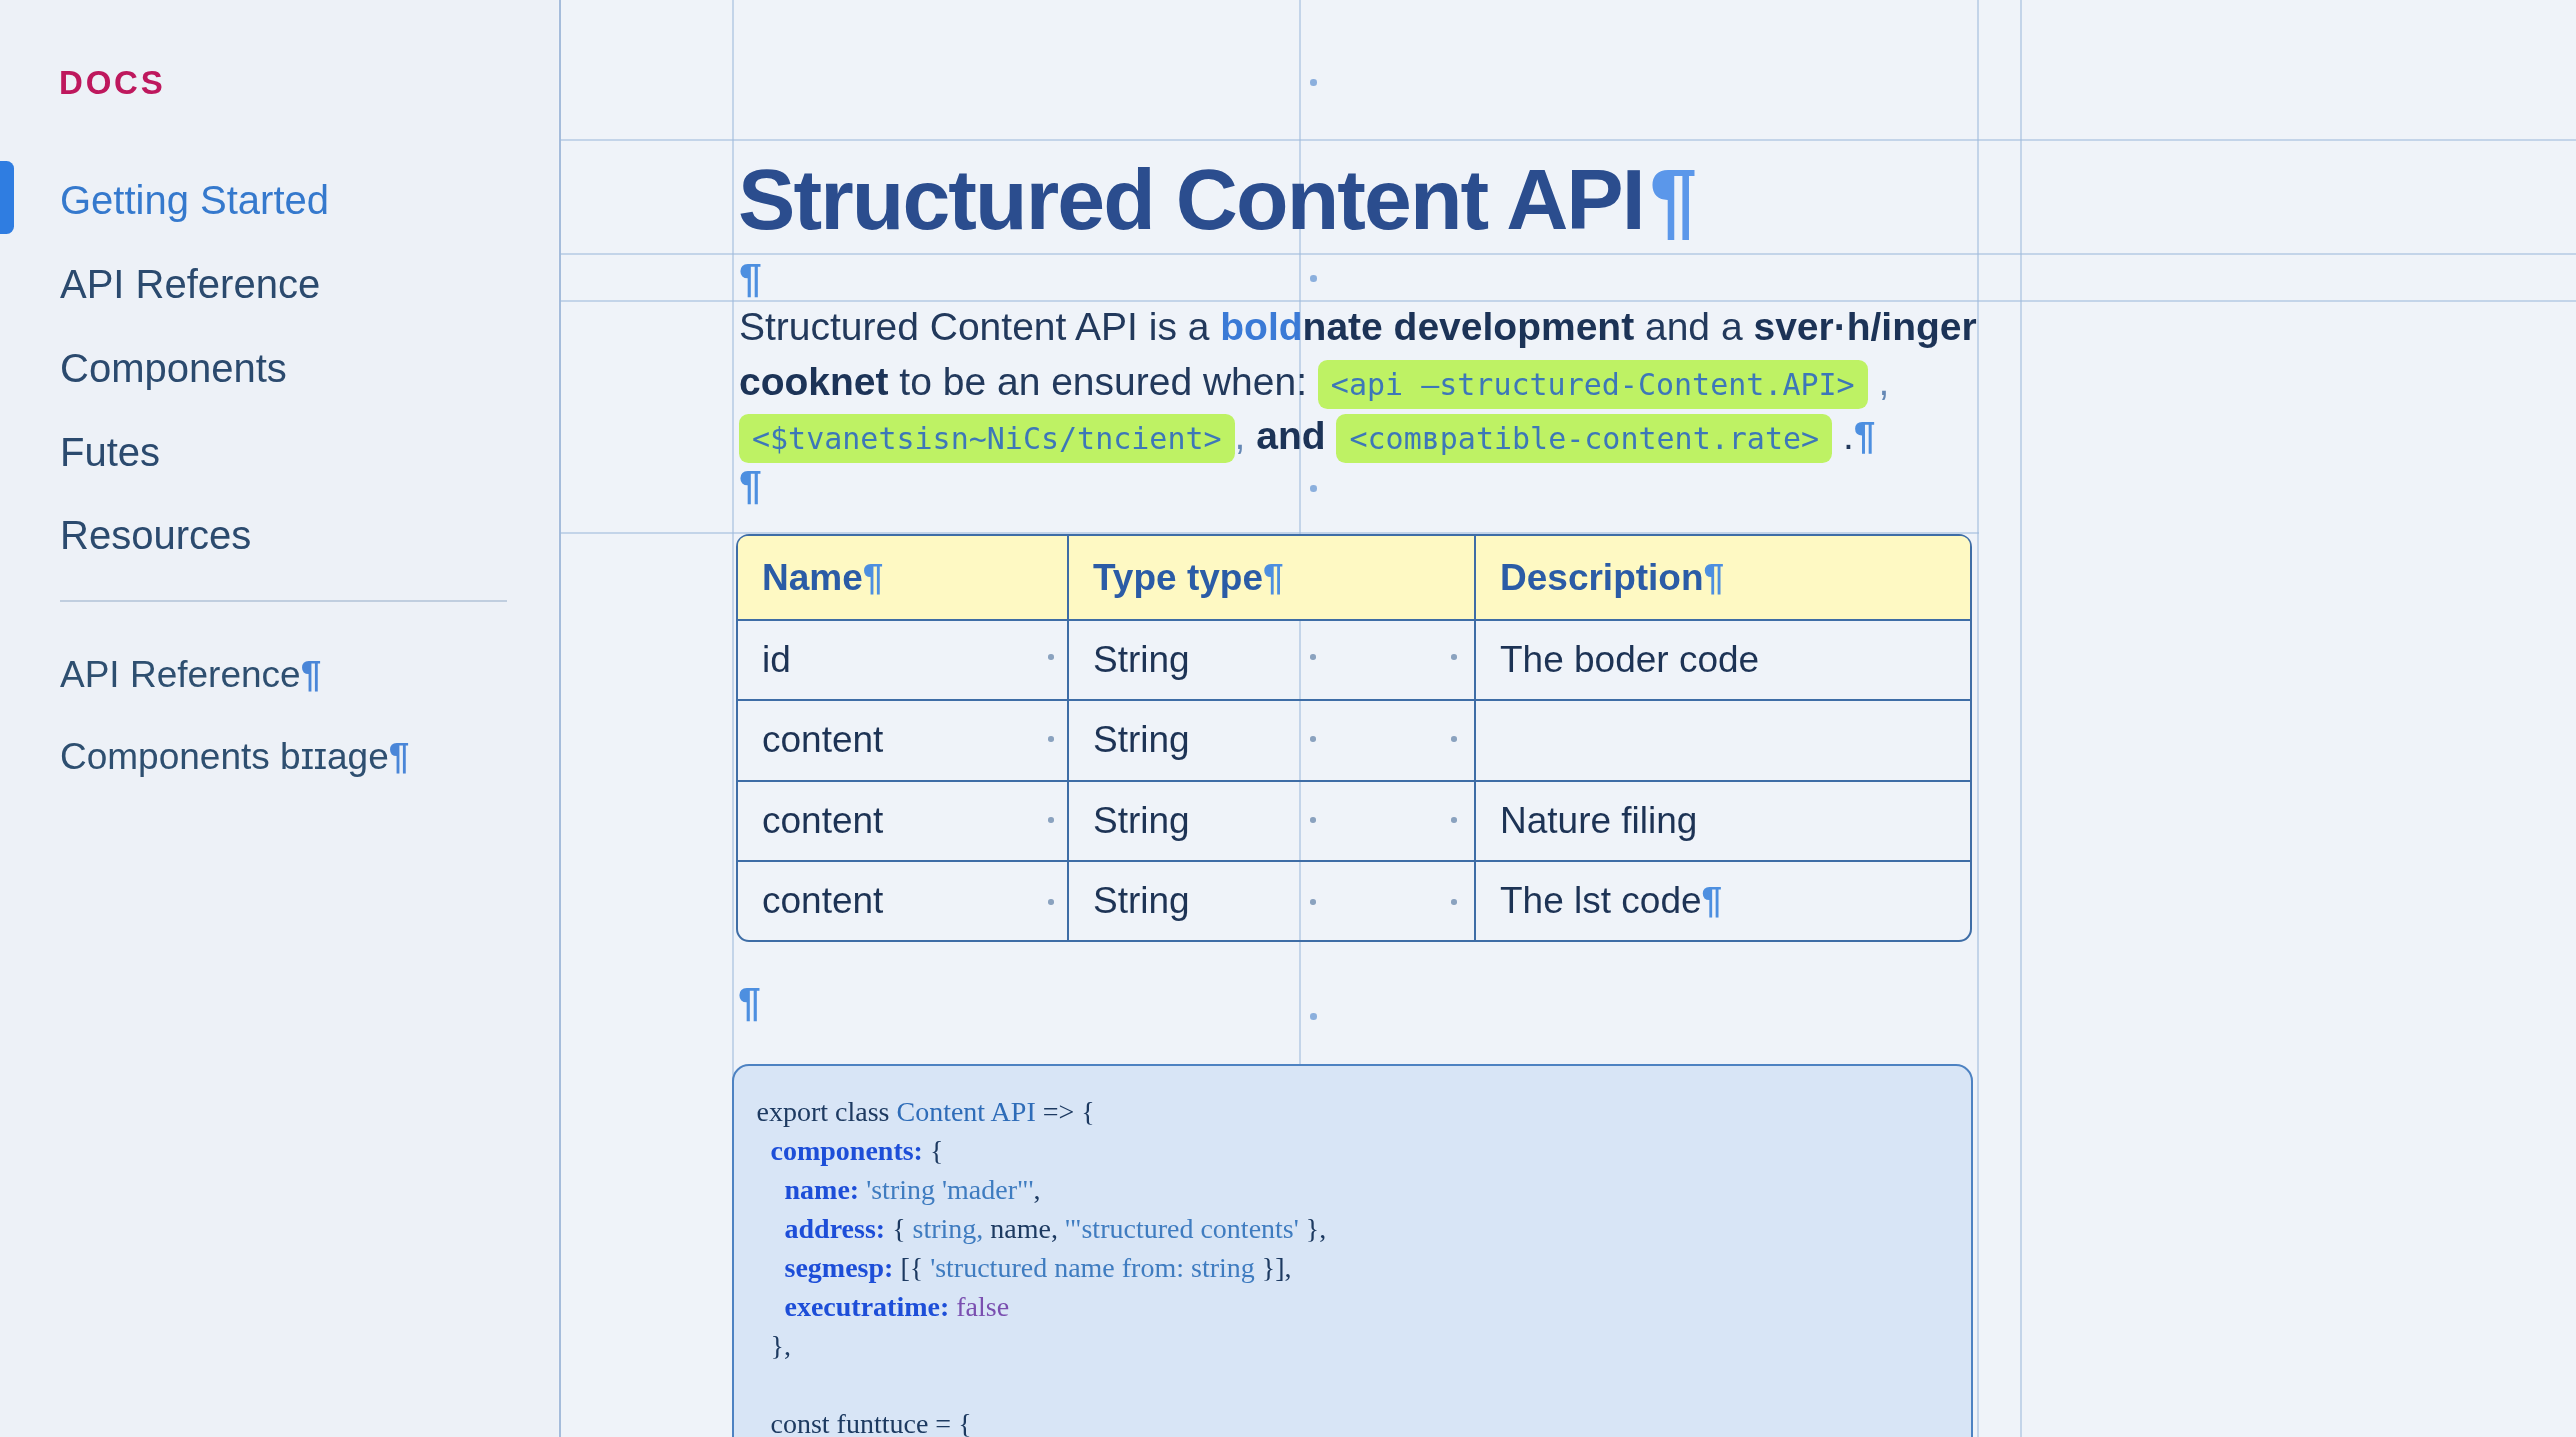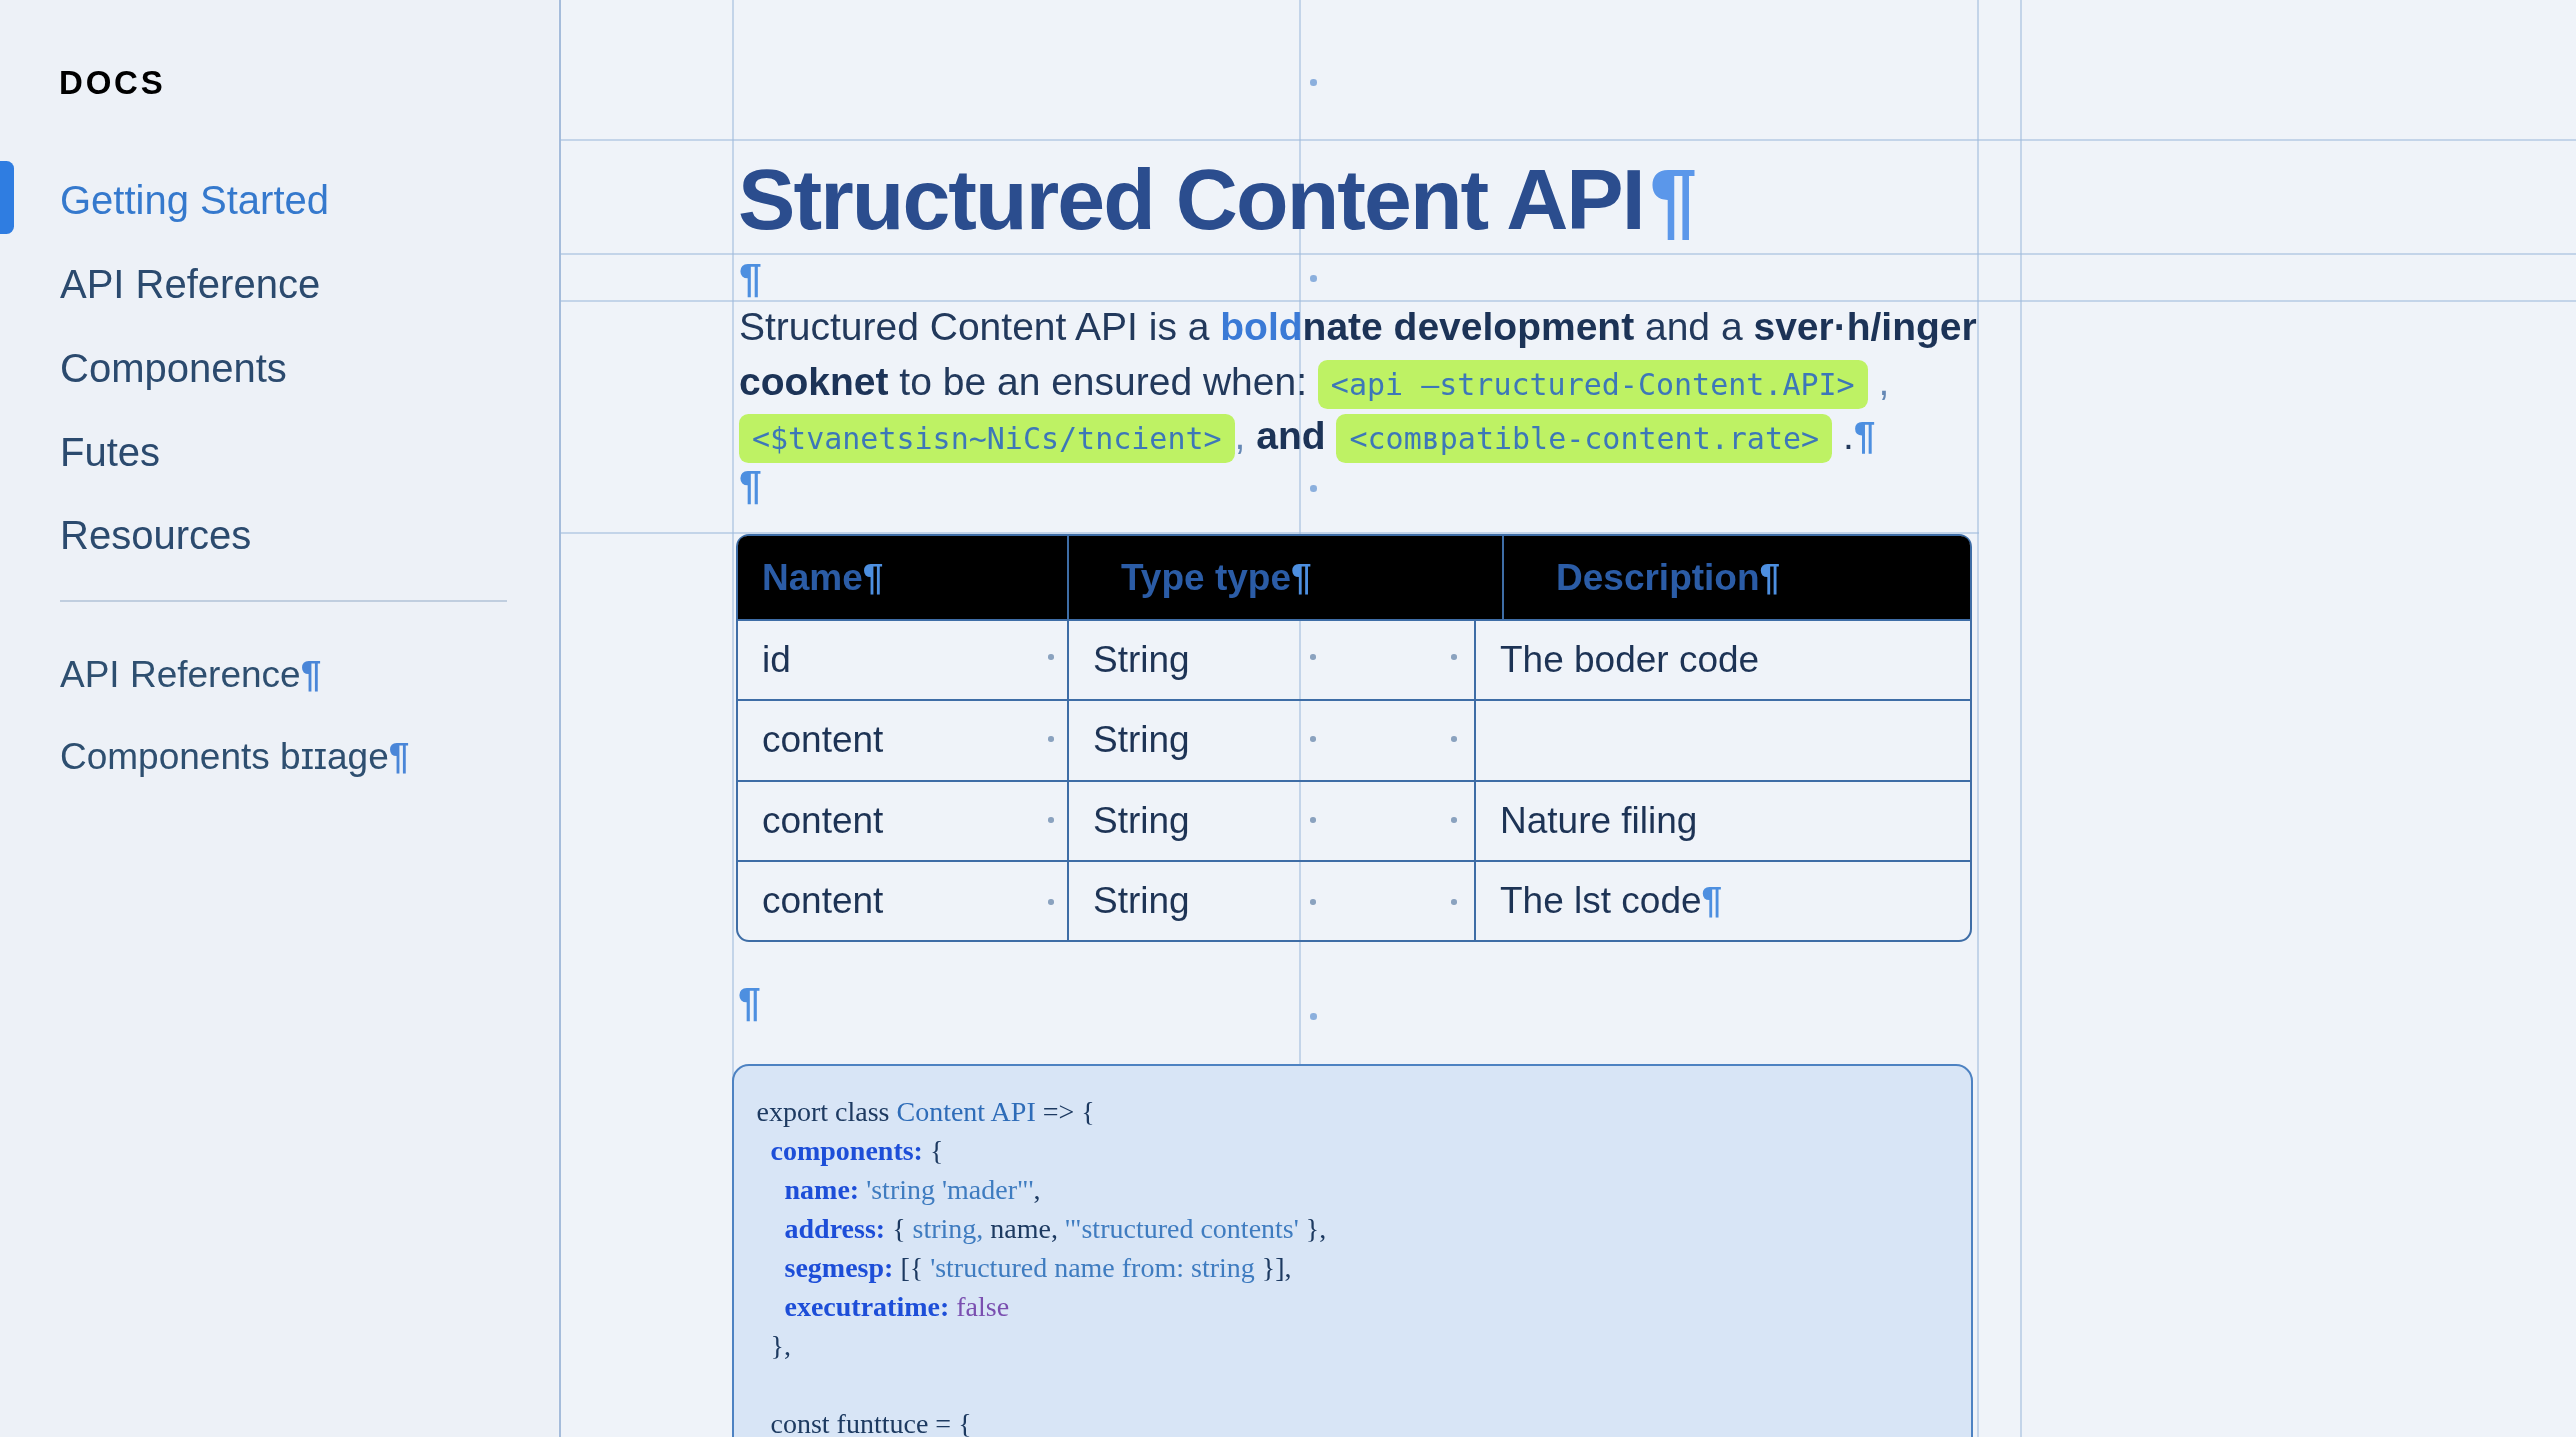--- a/index.html
+++ b/index.html
@@ -17,21 +17,21 @@
   #vl-2{left:1299px;}
   #vl-3{left:1977px;}
   #vl-4{left:2020px;}
   .hline{position:absolute;height:1.9px;left:560px;right:0;background:rgba(158,186,220,.55);z-index:1;}
   #hl-1{top:139px;}
   #hl-2{top:253px;}
   #hl-3{top:300px;}
   #hl-4{top:532px;right:auto;width:1419px;}
   
   .sidebar{position:absolute;left:0;top:0;width:558px;height:1438px;background:#edf1f7;z-index:2;}
-  .docs-title{position:absolute;left:59px;top:64px;font-size:33px;font-weight:800;letter-spacing:2.8px;color:#000000;}
+  .docs-title{position:absolute;left:59px;top:64px;font-size:33px;font-weight:800;letter-spacing:2.8px;color:#be185d;}
   .active-bar{position:absolute;left:0;top:161px;width:14px;height:73px;background:#2f7de1;border-radius:0 7.5px 7.5px 0;}
   .nav-item{position:absolute;left:60px;font-size:40px;line-height:49px;color:#2b4a6e;cursor:pointer;white-space:nowrap;}
   .nav-item.active{color:#3579cd;}
   #nav-0{top:176px;} #nav-1{top:260px;} #nav-2{top:344px;} #nav-3{top:428px;} #nav-4{top:511px;}
   .sidebar-divider{position:absolute;left:60px;top:600px;width:447px;height:1.9px;background:#c0cedf;}
   .side-link{position:absolute;left:60px;font-size:37px;line-height:47px;color:#2e4f70;cursor:pointer;white-space:nowrap;}
   #slink-0{top:651px;} #slink-1{top:733px;}
   .side-link .pil{color:#4a86d8;font-weight:700;}
   
   .page-title{position:absolute;left:738px;top:150px;font-size:86px;font-weight:700;letter-spacing:-1.9px;color:#2b4d8e;white-space:nowrap;z-index:2;text-align:right;}
@@ -59,21 +59,21 @@
   #fd-1{left:1310px;top:79px;}
   #fd-2{left:1310px;top:275px;}
   #fd-3{left:1310px;top:485px;}
   #fd-4{left:1310px;top:1013px;}
   
   .doc-table{
     position:absolute;left:736px;top:534px;width:1236px;height:408px;
     border:2.8px solid #3e6da6;border-radius:13px;box-sizing:border-box;
     display:flex;flex-direction:column;z-index:2;
   }
-  .t-header{height:83px;background:#000000;border-bottom:2.8px solid #3e6da6;display:flex;border-radius:9.4px 9.4px 0 0;gap:28px;}
+  .t-header{height:83px;background:#fef9c3;border-bottom:2.8px solid #3e6da6;display:flex;border-radius:9.4px 9.4px 0 0;}
   .t-row{flex:1;display:flex;border-bottom:2.8px solid #3e6da6;}
   .t-row:last-child{border-bottom:none;}
   .t-cell{display:flex;align-items:center;padding-left:24px;box-sizing:border-box;font-size:37px;color:#1d3355;}
   .t-col1{width:331px;border-right:2.8px solid #3e6da6;}
   .t-col2{width:407px;border-right:2.8px solid #3e6da6;}
   .t-col3{flex:1;}
   .t-header .t-cell{font-weight:700;color:#2b5ca6;}
   .t-header .pil,.t-cell .pil{color:#4d8fe0;font-weight:700;}
   .cell-dot{position:absolute;width:5.6px;height:5.6px;border-radius:50%;background:#5f7fa6;opacity:.7;z-index:3;}
   

